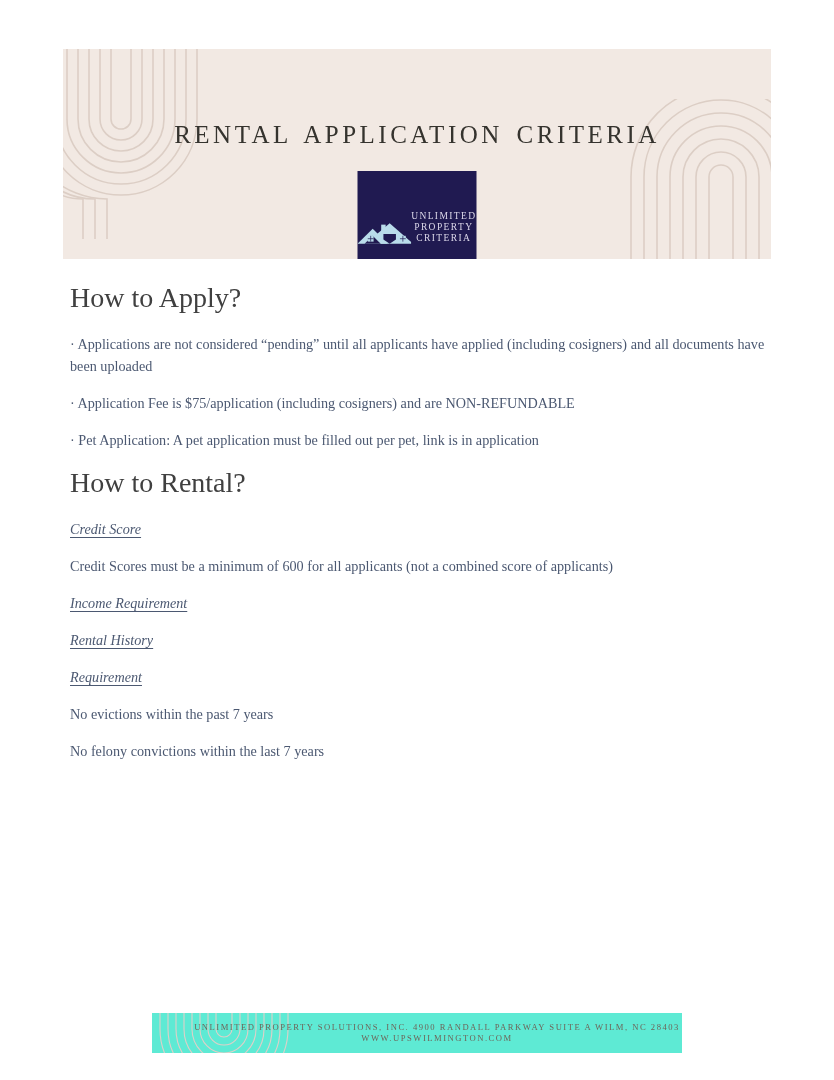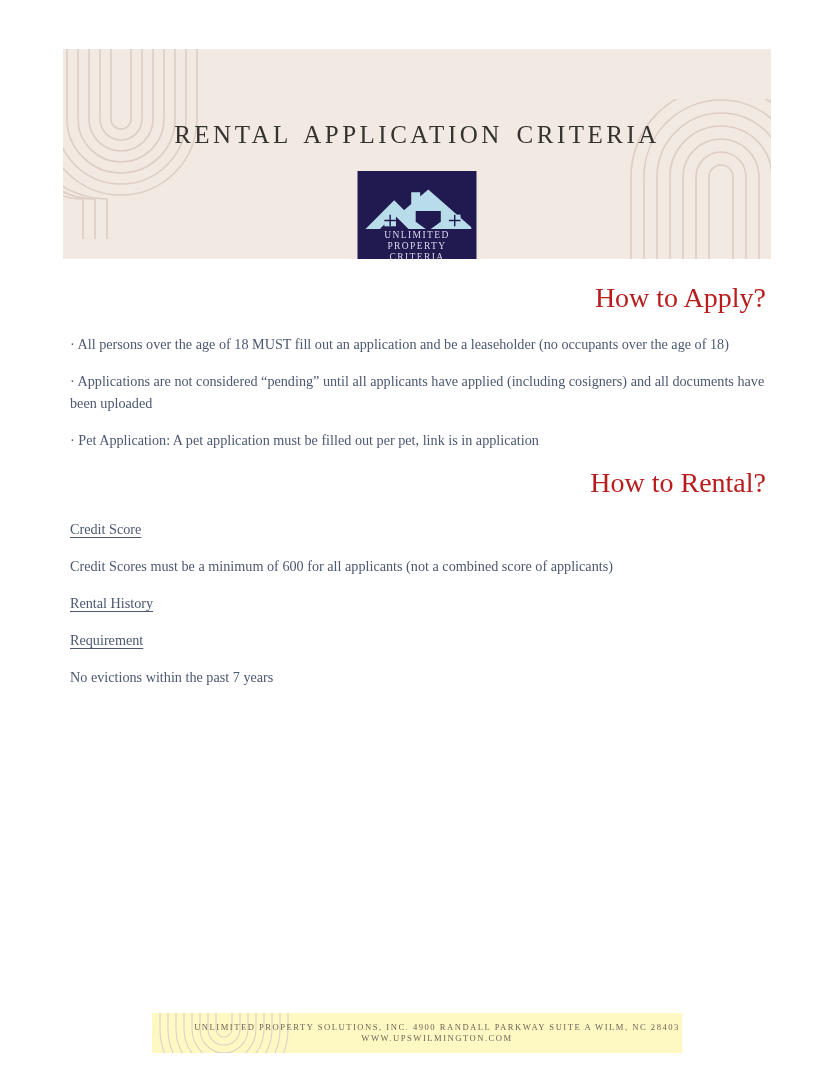--- a/index.html
+++ b/index.html
@@ -16,47 +16,47 @@
   .arc-tl { position:absolute; left:0; top:0; }
   .arc-br { position:absolute; right:0; bottom:0; }
   .banner-title {
     position:absolute; top:72px; left:0; width:100%;
     text-align:center; font-weight:400; color:#35332e;
     font-size:25px; letter-spacing:3.5px; word-spacing:4px;
   }
   .logo {
     position:absolute; left:50%; top:122px; transform:translateX(-50%);
     width:119px; height:111px; background:#201a51;
-    display:flex; flex-direction:column; align-items:center;
+    display:flex; flex-direction:row; align-items:center;
   }
   .logo svg { display:block; margin-top:6px; }
   .logo-name {
     margin-top:1px; text-align:center; color:#ddd9ea;
     font-size:9.5px; line-height:11px; letter-spacing:1.4px; font-weight:400;
   }
   
   .content {
     position:absolute; left:70px; top:243px; width:696px; color:#4b5871;
   }
   .content h2 {
-    font-family:"Liberation Serif", serif; font-weight:400; color:#b91c1c;
-    font-size:28px; line-height:34px; margin:22px 0 18px;text-align:right;
+    font-family:"Liberation Serif", serif; font-weight:400; color:#404040;
+    font-size:28px; line-height:34px; margin:22px 0 18px;
   }
   .content h2.qualify { margin-top:0; }
   .content p {
     font-size:14.2px; line-height:22px; margin:0 0 15px; font-weight:400;
   }
   .content p.justify { text-align:justify; }
   .content p.sec-label {
-    text-decoration:underline; text-underline-offset:3px;
+    text-decoration:underline; text-underline-offset:3px;font-style:italic;
   }
   
   .footer-strip {
     position:absolute; left:152px; top:997px; width:530px; height:40px;
-    background:#fef9c3; overflow:hidden;padding-left:40px;
+    background:#5eead4; overflow:hidden;padding-left:40px;
   }
   .footer-arcs { position:absolute; left:0; top:0; }
   .footer-text {
     position:relative; padding-top:9px; text-align:center;
     color:#6e6459; font-size:8.6px; line-height:11px; letter-spacing:1.5px;
   }
 </style>
 </head>
 <body>
 
@@ -110,34 +110,36 @@
         <div>PROPERTY</div>
         <div>CRITERIA</div>
       </div>
 
     </div>
   </div>
 
   <div class="content">
     <h2>How to Apply?</h2>
 
-    <p>· All persons over the age of 18 MUST fill out an application and be a leaseholder (no occupants over the age of 18)</p>
     <p>· Applications are not considered “pending” until all applicants have applied (including cosigners) and all documents have been uploaded</p>
+    <p>· Application Fee is $75/application (including cosigners) and are NON-REFUNDABLE</p>
     <p>· Pet Application: A pet application must be filled out per pet, link is in application</p>
 
     <h2 class="qualify">How to Rental?</h2>
 
     <p class="sec-label">Credit Score</p>
     <p>Credit Scores must be a minimum of 600 for all applicants (not a combined score of applicants)</p>
 
+    <p class="sec-label">Income Requirement</p>
 
     <p class="sec-label">Rental History</p>
 
     <p class="sec-label">Requirement</p>
     <p>No evictions within the past 7 years</p>
+    <p>No felony convictions within the last 7 years</p>
   </div>
 
   <div class="footer-strip">
     <svg class="footer-arcs" width="230" height="40" viewBox="0 0 230 40" fill="none">
       <g stroke="#ded0c8" stroke-width="1.1">
         <path d="M64,0 V16 A8,8 0 0 0 80,16 V0"></path>
         <path d="M56,0 V16 A16,16 0 0 0 88,16 V0"></path>
         <path d="M48,0 V16 A24,24 0 0 0 96,16 V0"></path>
         <path d="M40,0 V16 A32,32 0 0 0 104,16 V0"></path>
         <path d="M32,0 V16 A40,40 0 0 0 112,16 V0"></path>

